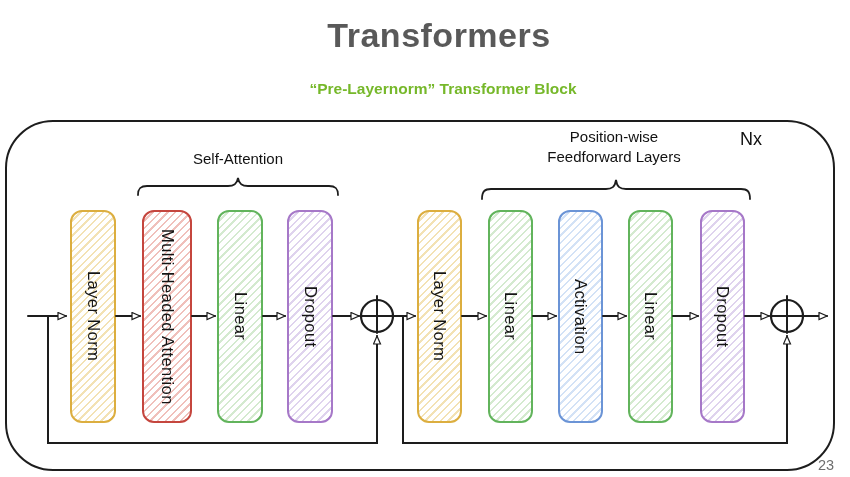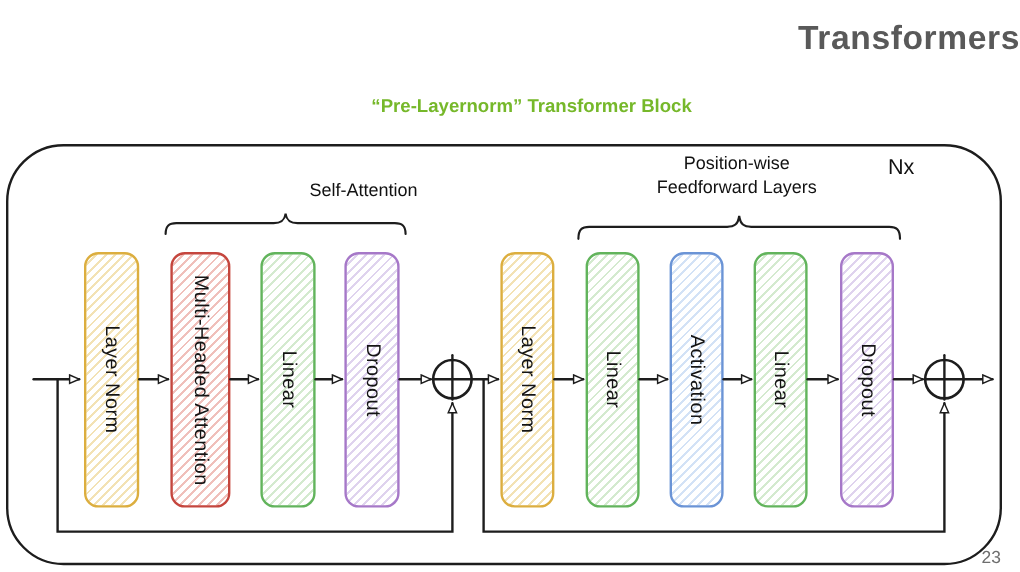--- a/index.html
+++ b/index.html
@@ -1,20 +1,20 @@
 <!DOCTYPE html>
 <html><head>
 <meta charset="utf-8">
 <style>
   html,body{margin:0;padding:0;background:#ffffff;}
   body{width:850px;height:477px;position:relative;overflow:hidden;
        font-family:"Liberation Sans", sans-serif;}
 
-  .slide-title{position:absolute;top:16px;left:0;right:0;text-align:right;
-    font-size:28px;font-weight:bold;letter-spacing:0.5px;padding-left:28px;}
+  .slide-title{position:absolute;top:16px;left:0;right:0;text-align:center;
+    font-size:34px;font-weight:bold;letter-spacing:0.5px;padding-left:28px;}
   .slide-subtitle{position:absolute;top:80px;left:0;right:0;text-align:center;
     font-size:15.5px;font-weight:bold;transform:translateX(18px);}
 
   .frame{position:absolute;left:5px;top:120px;width:826px;height:347px;
     border:2.5px solid #1d1d1d;border-radius:48px;background:transparent;}
 
   .vbox{position:absolute;top:210px;height:213px;box-sizing:border-box;
     border:2px solid var(--bc);border-radius:12px;
     display:flex;align-items:center;justify-content:center;
     background:
@@ -28,21 +28,21 @@
   .p1{left:142px;width:50px}
   .p2{left:217px;width:46px}
   .p3{left:287px;width:46px}
   .p4{left:417px;width:45px}
   .p5{left:488px;width:45px}
   .p6{left:558px;width:45px}
   .p7{left:628px;width:45px}
   .p8{left:700px;width:45px}
 
   .group-label{position:absolute;font-size:15px;color:#111;text-align:center;line-height:20px;}
-  .label-self-attn{left:148px;top:149px;width:200px;text-align:right;}
+  .label-self-attn{left:138px;top:149px;width:200px;}
   .label-ffn{left:464px;top:127px;width:300px;text-align:center;}
   .label-nx{left:740px;top:129px;width:40px;font-size:18px;text-align:left;}
   .page-number{position:absolute;left:818px;top:457px;font-size:14.5px;color:#6e6e6e;}
 
   svg.wires{position:absolute;left:0;top:0;pointer-events:none;}
   .wire{stroke:#1d1d1d;stroke-width:2;fill:none;stroke-linecap:round;}
   .brace{stroke:#1d1d1d;stroke-width:1.8;fill:none;stroke-linecap:round;}
   .opcircle{stroke:#1d1d1d;stroke-width:2.2;fill:#ffffff;}
 </style>
 </head>

